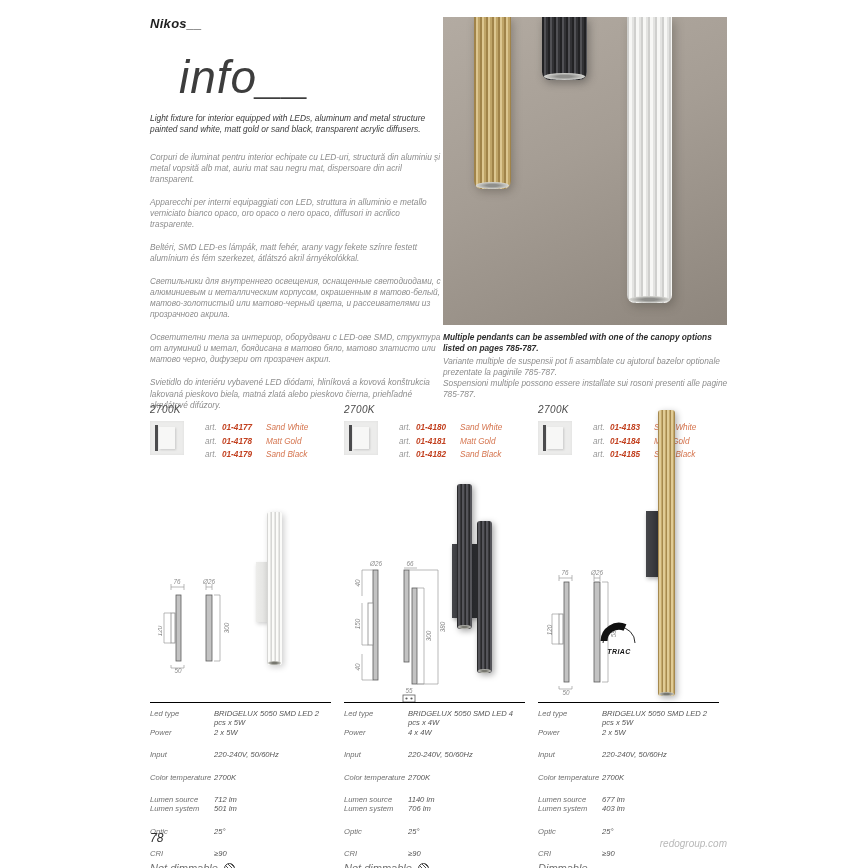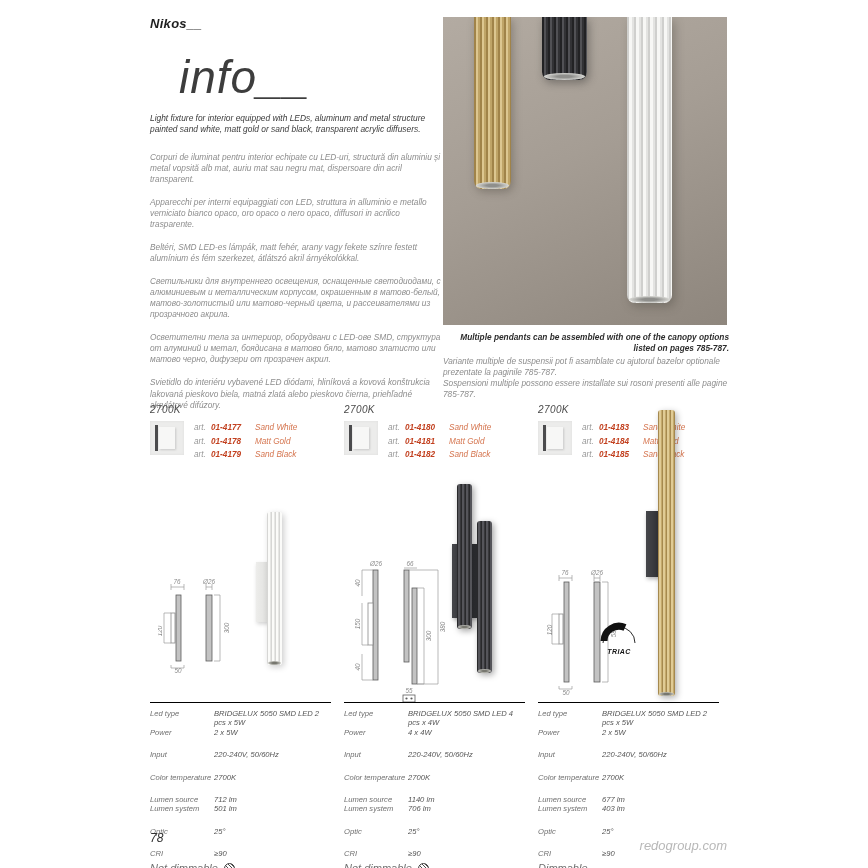--- a/index.html
+++ b/index.html
@@ -25,32 +25,32 @@
   .tube-black{left:99px;width:45px;height:63px;
      background:repeating-linear-gradient(90deg,#222224 0 2px,#515155 2px 4px,#323235 4px 6px);
      box-shadow:2px 3px 8px rgba(40,40,40,.4);}
   .tube-white{left:184px;width:45px;height:286px;
      background:repeating-linear-gradient(90deg,#cfcfcd 0 2px,#f7f7f5 2px 5px,#e3e3e1 5px 7px);
      box-shadow:3px 4px 10px rgba(70,65,58,.35);}
   .cap{position:absolute;left:2px;right:2px;bottom:0;height:7px;border-radius:50%;
        background:radial-gradient(ellipse at center,#8f8f8c 25%,#d8d8d4 70%);}
 
   .hero-caption{position:absolute;left:443px;top:332px;width:286px;font-size:8.3px;line-height:1.32;}
-  .hero-caption .b{color:#2d2d2d;font-weight:bold;margin:0 0 2px 0;text-align:right;}
+  .hero-caption .b{color:#2d2d2d;font-weight:bold;margin:0 0 2px 0;}
   .hero-caption p{margin:0;color:#8d8d8d;}
 
   
   .col{position:absolute;top:404px;width:182px;height:300px;}
   #col1{left:150px;}  #col2{left:344px;}  #col3{left:538px;}
   .kelvin{font-size:10px;color:#4a4a4a;letter-spacing:.4px;}
   .articles{display:flex;margin-top:6px;}
   .thumb{width:34px;height:34px;background:#ececeb;position:relative;flex:0 0 auto;box-shadow:inset 0 0 3px rgba(0,0,0,.06);}
   .thumb .bar{position:absolute;left:5px;top:4px;width:3px;height:26px;background:#4b4b4d;}
   .thumb .panel{position:absolute;left:9px;top:6px;width:16px;height:22px;background:#f7f7f6;box-shadow:1px 1px 2px rgba(0,0,0,.15);}
-  .artlist{margin-left:10px;font-size:8.2px;line-height:13.5px;}
+  .artlist{margin-left:21px;font-size:8.2px;line-height:13.5px;}
   .artrow{display:flex;}
   .artrow .a{color:#979797;width:17px;}
   .artrow .c{color:#c2401f;font-weight:bold;width:44px;}
   .artrow .f{color:#d5754f;}
 
   
   .drawing{position:absolute;}
   .drawing text{fill:#8a8a8a;font-size:6.3px;font-family:"Liberation Sans",sans-serif;}
   .drawing line,.drawing path{stroke:#9b9b9b;stroke-width:.7;fill:none;}
   .drawing rect.t{fill:#c3c3c3;stroke:#5c5c5c;stroke-width:.8;}
@@ -82,21 +82,21 @@
   .nodim-icon{width:9px;height:9px;border-radius:50%;border:1px solid #3f3f3f;margin-left:auto;margin-right:96px;
       background:repeating-linear-gradient(45deg,#4c4c4c 0 1px,transparent 1px 2.6px);}
   .certs{display:flex;align-items:center;margin-top:4px;color:#1c1c1c;}
   .certs .ce{font-size:9.5px;letter-spacing:.5px;}
   .eac-icon{width:8px;height:8px;border-radius:50%;border:1px solid #1c1c1c;margin:0 2px;position:relative;}
   .eac-icon:before{content:"";position:absolute;left:1px;right:1px;top:3px;border-top:1px solid #1c1c1c;}
   .certs .ip{font-size:9.5px;font-weight:bold;}
 
   
   .pagenum{position:absolute;left:150px;top:831px;font-size:12px;color:#2e2e2e;}
-  .site{position:absolute;right:141px;top:838px;font-size:13px;color:#b8b8b8;}
+  .site{position:absolute;right:141px;top:838px;font-size:10px;color:#b8b8b8;}
 </style>
 </head>
 <body>
 
 <div id="page">
 
   <div class="brand">Nikos__</div>
   <div class="title">info__</div>
   <div class="intro">Light fixture for interior equipped with LEDs, aluminum and metal structure painted sand white, matt gold or sand black, transparent acrylic diffusers.</div>
 

